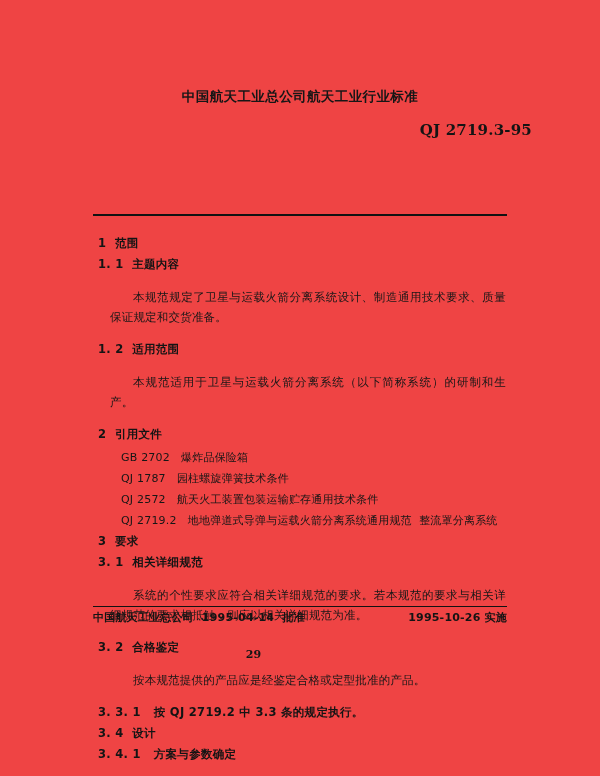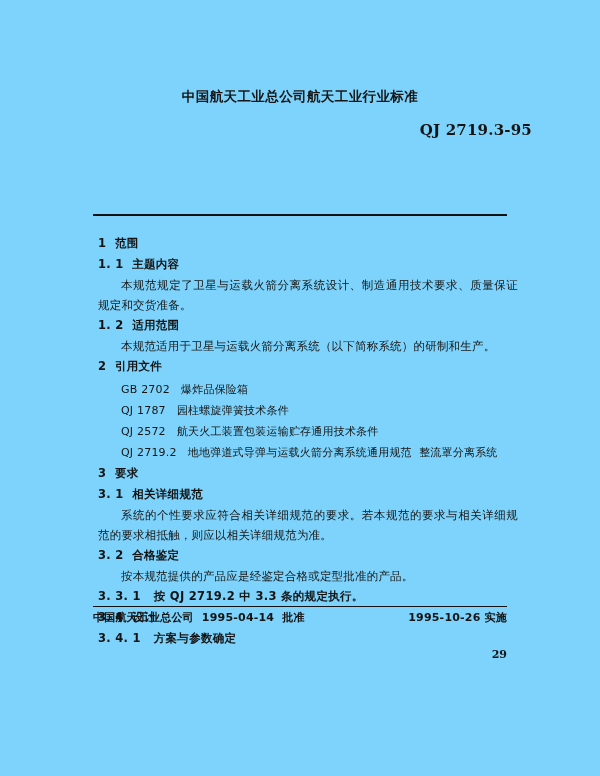--- a/index.html
+++ b/index.html
@@ -15,21 +15,21 @@
     font-family: "DejaVu Sans", "Liberation Sans", sans-serif;
     color: #1a1a1a;
     overflow: hidden;
   }
 
   .page {
     position: absolute;
     left: 0; top: 0;
     width: 600px;
     height: 776px;
-    background: #7dd3fc;
+    background: #ef4444;
   }
 
   
   .org-line {
     position: absolute;
     left: 0; right: 0;
     top: 88px;
     text-align: center;
     font-size: 13.5px;
     font-weight: 700;
@@ -95,21 +95,21 @@
     color: #141414;
     white-space: pre;
   }
   .para {
     font-size: 11.5px;
     line-height: 20px;
     letter-spacing: 0.2px;
     color: #171717;
     text-indent: 23px;
     text-align: justify;
-    margin: 0;
+    margin: 12px;
   }
   .ref {
     font-size: 11px;
     line-height: 21px;
     letter-spacing: 0.2px;
     color: #161616;
     padding-left: 23px;
     white-space: pre;
   }
   .gap-sm { height: 2px; }
@@ -136,21 +136,21 @@
     letter-spacing: 0.2px;
     color: #141414;
   }
   .footer .f-left, .footer .f-right { white-space: pre; }
 
   .page-number {
     position: absolute;
     left: 0;
     top: 648px;
     width: 507px;
-    text-align: right;
+    text-align: center;
     font-size: 11px;
     font-weight: 700;
     color: #141414;
     font-family: "DejaVu Serif", "Liberation Serif", serif;
   }
 </style>
 </head>
 <body>
 
 <div class="page">

